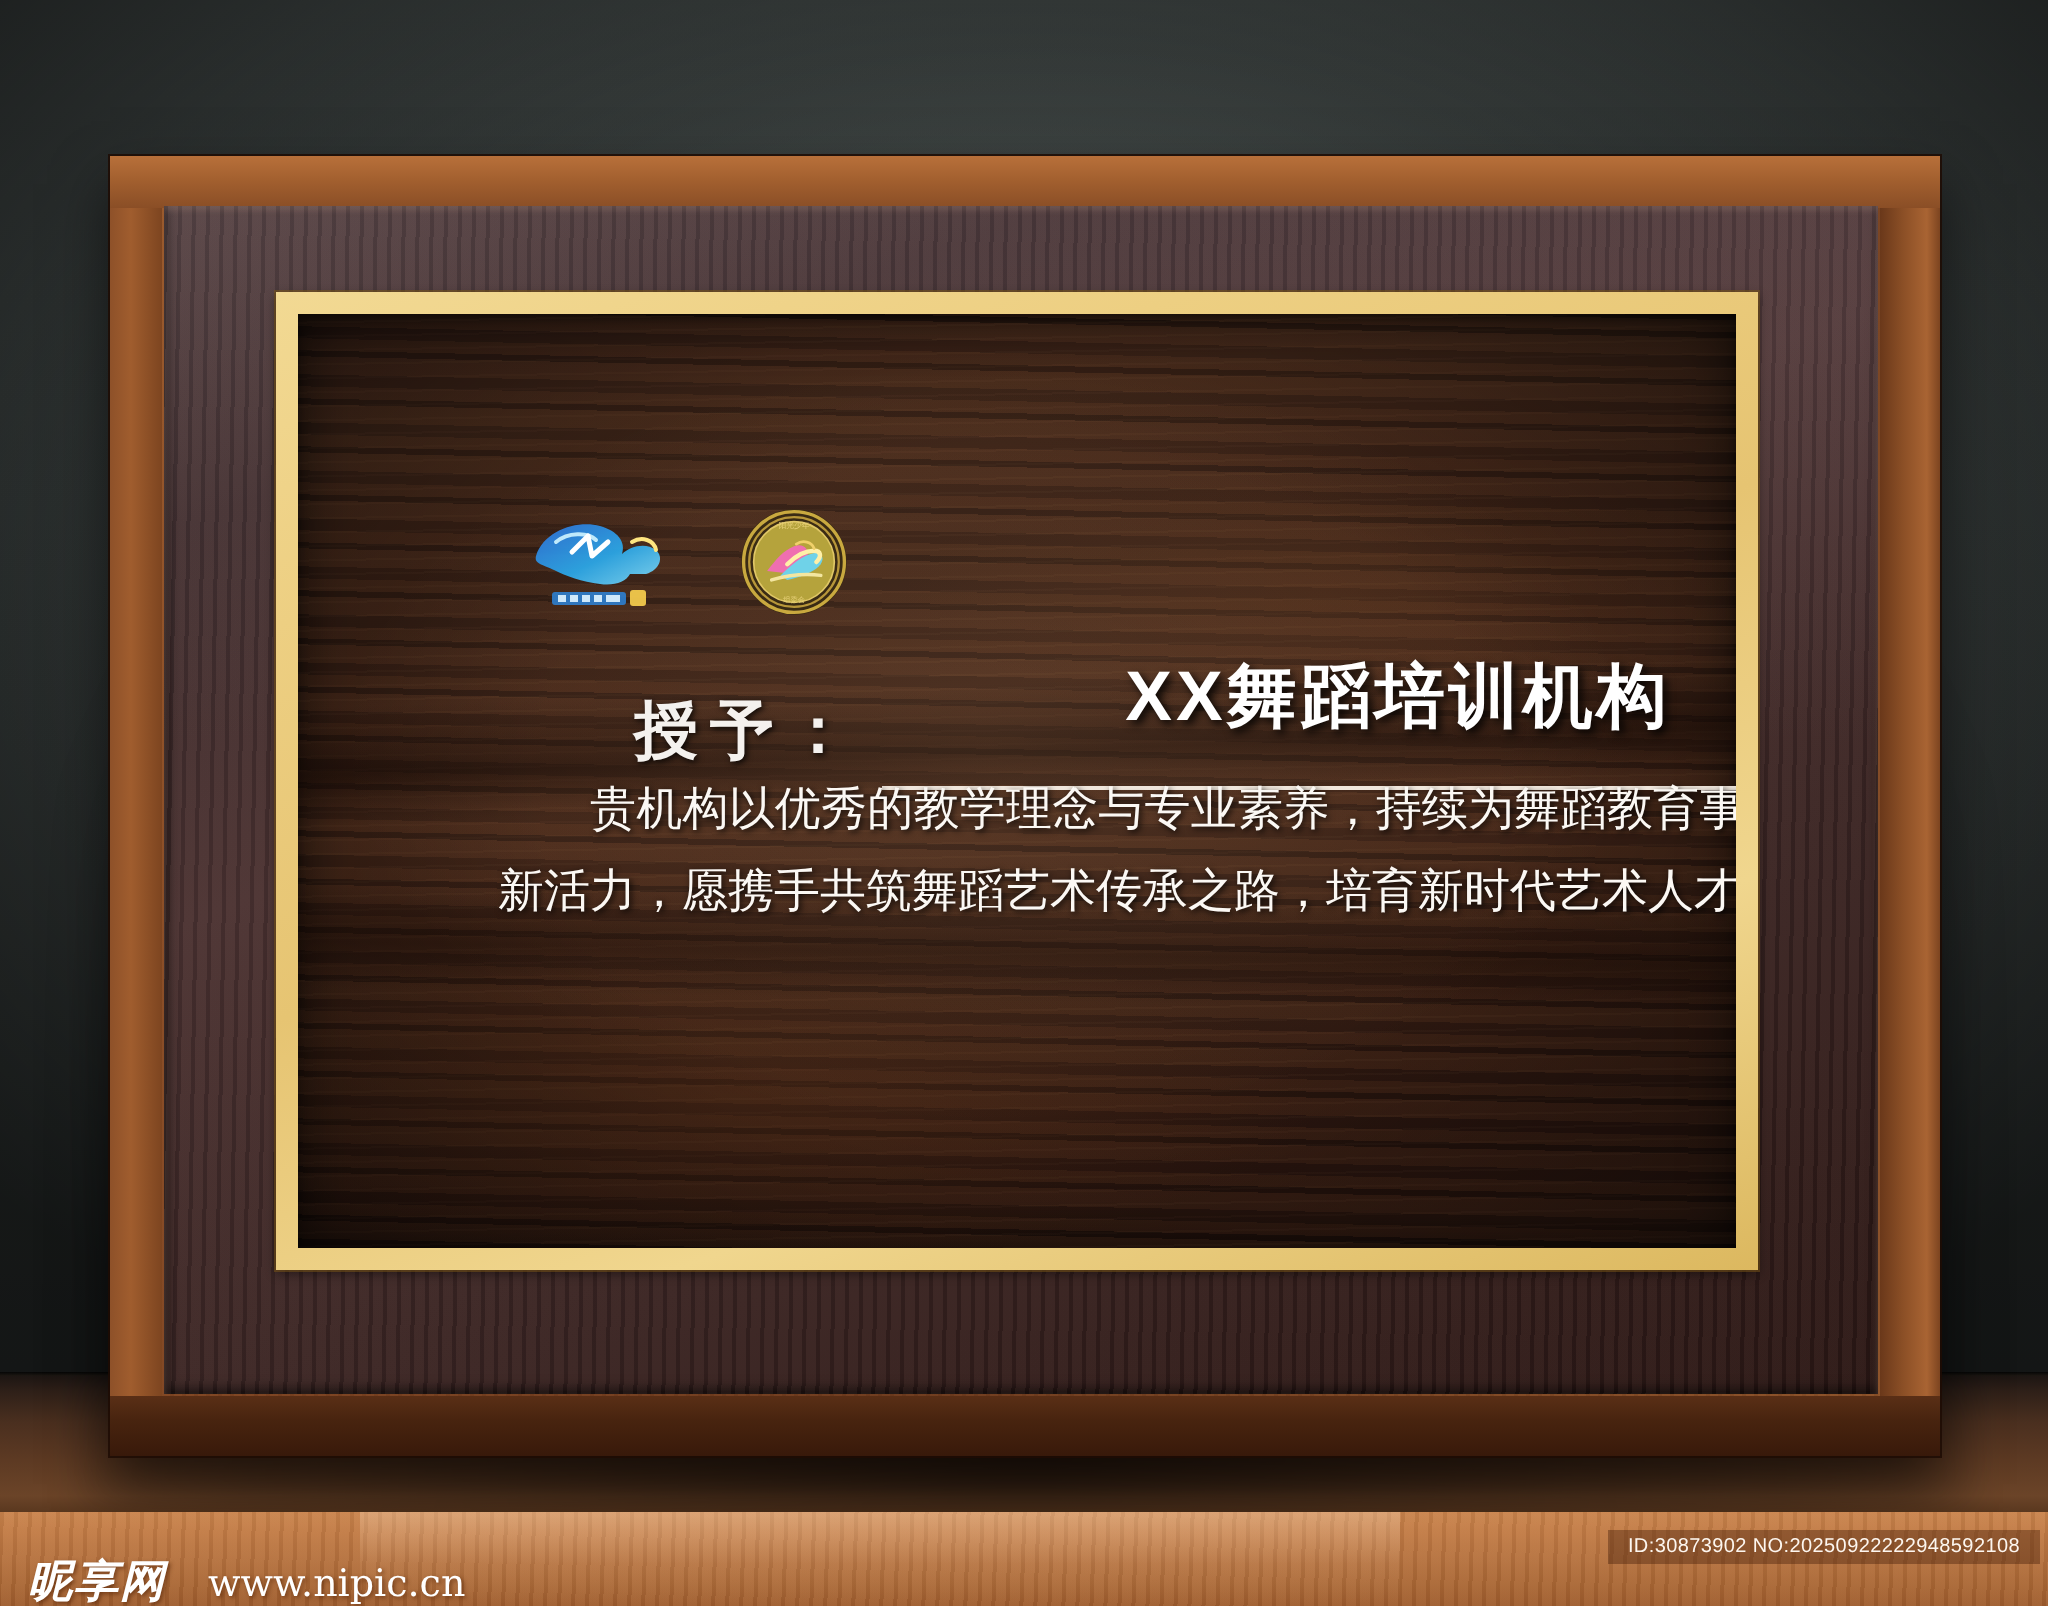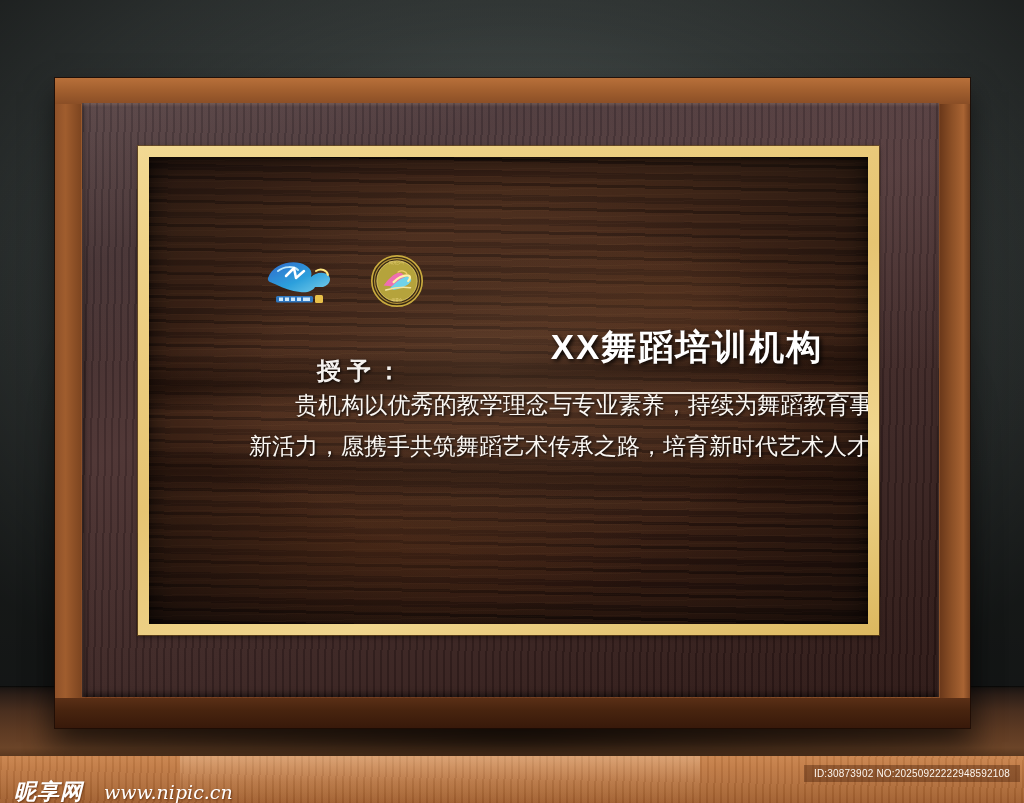--- a/index.html
+++ b/index.html
@@ -191,21 +191,21 @@
   .logo-b { width: 56px; height: 56px; display:block; }
 
   .award-line {
     position: absolute;
     left: 168px; top: 167px;
     width: 640px;
     display: flex;
     align-items: flex-end;
   }
   .award-prefix {
-    font-size: 24px;
+    font-size: 32px;
     font-weight: 700;
     letter-spacing: 6px;
     color: #f4f1ee;
     text-shadow: 1px 1px 3px rgba(0,0,0,0.85);
     padding-bottom: 7px;
     white-space: nowrap;
     margin-top: 20px;
   }
   .award-name-wrap {
     flex: 1;
@@ -276,21 +276,20 @@
   .wm-logo {
     font-size: 22px;
     font-weight: 700;
     font-style: italic;
     color: #ffffff;
     letter-spacing: 1px;
     text-shadow: 1px 1px 2px rgba(90,40,10,0.7);
   }
   .wm-url {
     font-family: "DejaVu Serif", "Liberation Serif", serif;
-    font-style: italic;
     font-size: 19px;
     color: #ffffff;
     text-shadow: 1px 1px 2px rgba(90,40,10,0.7);
     margin-top: 16px;
   }
   .wm-id {
     position: absolute;
     right: 4px; top: 9px;
     padding: 3px 10px;
     background: rgba(60,24,6,0.38);

